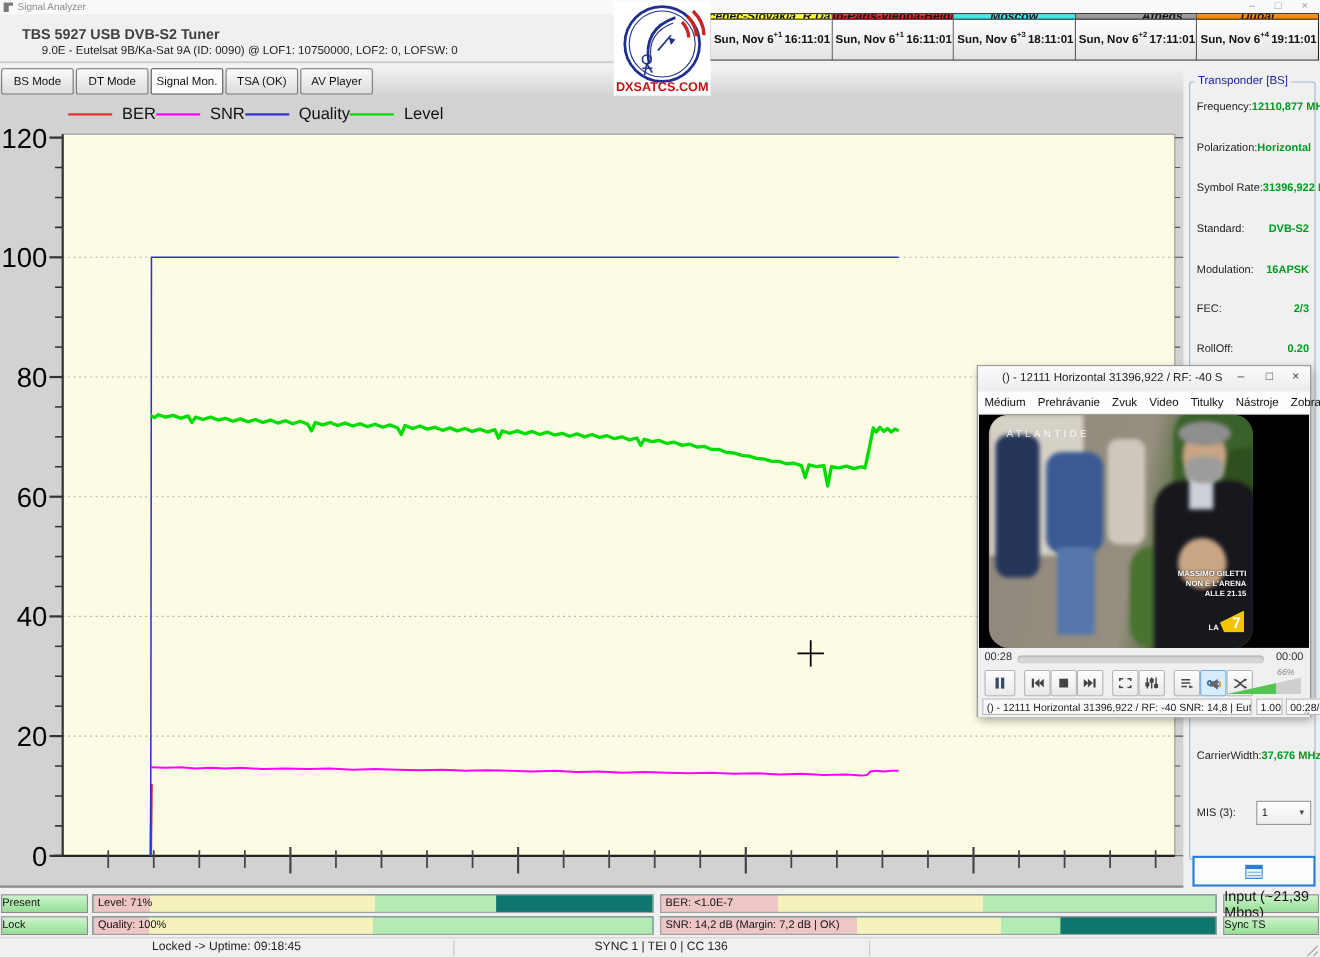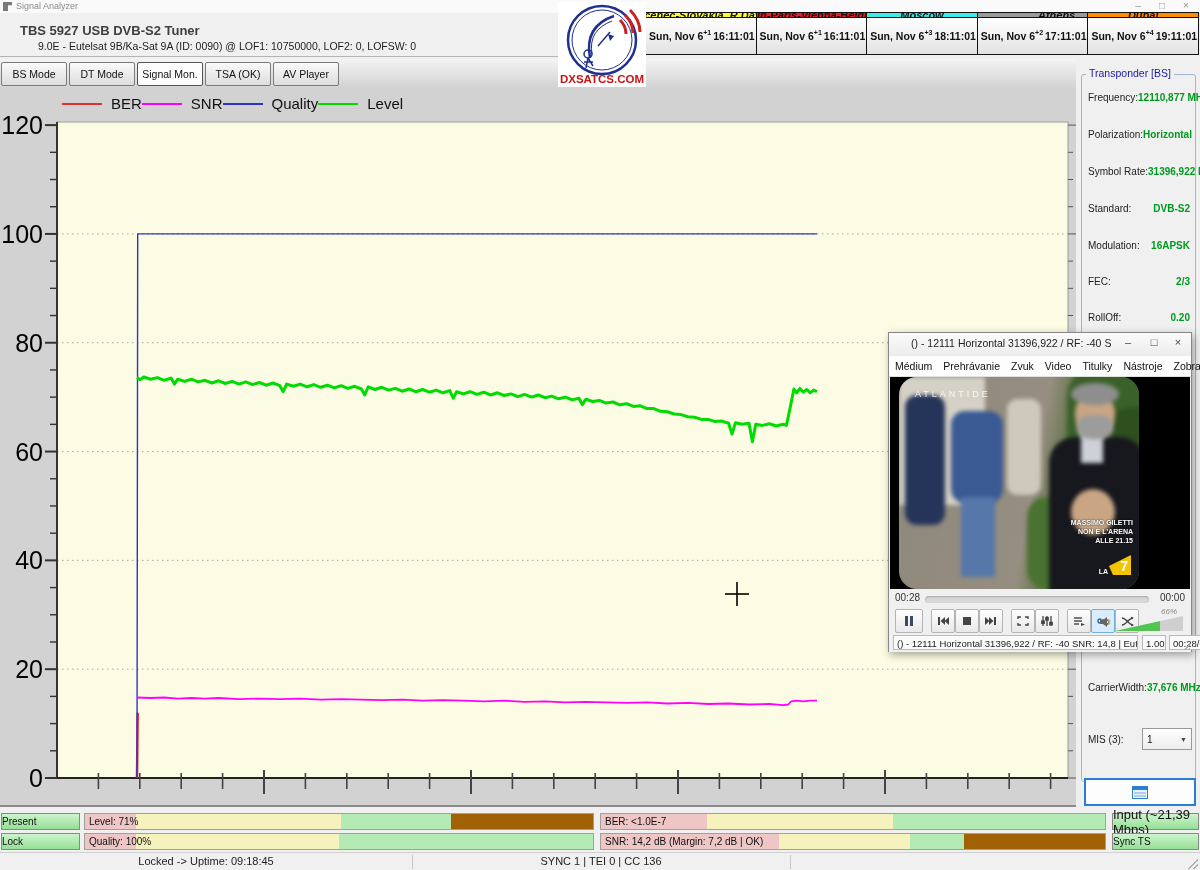--- a/index.html
+++ b/index.html
@@ -92,21 +92,21 @@
   #vol-label{right:14px;top:0px;font-size:8px;color:#888;font-style:italic;}
   #vol-slider{right:8px;top:9px;width:68px;height:15px;background:linear-gradient(to right,#52c452 0 66%,#cfcfcf 66% 100%);
       clip-path:polygon(0 100%,100% 0,100% 100%);}
   #vlc-status{left:0;top:302px;width:100%;height:17px;background:#f0f0f0;font-size:9.5px;color:#222;}
   .vfield{position:absolute;top:0;height:15px;background:#fafafa;border:1px solid #bbb;line-height:15px;
       white-space:nowrap;overflow:hidden;box-sizing:border-box;padding:0 3px;}
 
   
   .gbox{height:17px;background:linear-gradient(#cdf4cd,#96df96);border:1px solid #8a8a8a;
       font-size:10px;display:flex;align-items:center;padding-left:0;box-sizing:border-box;}
-  .pbar{height:17px;background:#a16207;border:1px solid #a0a0a0;box-sizing:border-box;position:absolute;}
+  .pbar{height:17px;background:#0f766e;border:1px solid #a0a0a0;box-sizing:border-box;position:absolute;}
   .pfill{position:absolute;left:0;top:0;height:100%;}
   .plabel{position:absolute;left:4px;top:2px;font-size:10px;color:#111;z-index:2;white-space:nowrap;}
   .fill-level{width:72%;background:linear-gradient(to right,#eec6c6 0 14%,#f5f2bd 14% 70%,#b4eab4 70% 100%);}
   .fill-quality{width:100%;background:linear-gradient(to right,#eec6c6 0 10%,#f5f2bd 10% 50%,#b4eab4 50% 100%);}
   .fill-ber{width:100%;background:linear-gradient(to right,#eec6c6 0 21%,#f5f2bd 21% 58%,#b4eab4 58% 100%);}
   .fill-snr{width:72%;background:linear-gradient(to right,#eec6c6 0 49%,#f5f2bd 49% 85%,#b4eab4 85% 100%);}
 
   
   #statusbar{left:0;top:852px;width:1200px;height:18px;background:#f0f0f0;border-top:1px solid #d0d0d0;font-size:11px;color:#222;}
   .sb-seg{position:absolute;top:2px;text-align:center;white-space:nowrap;}

